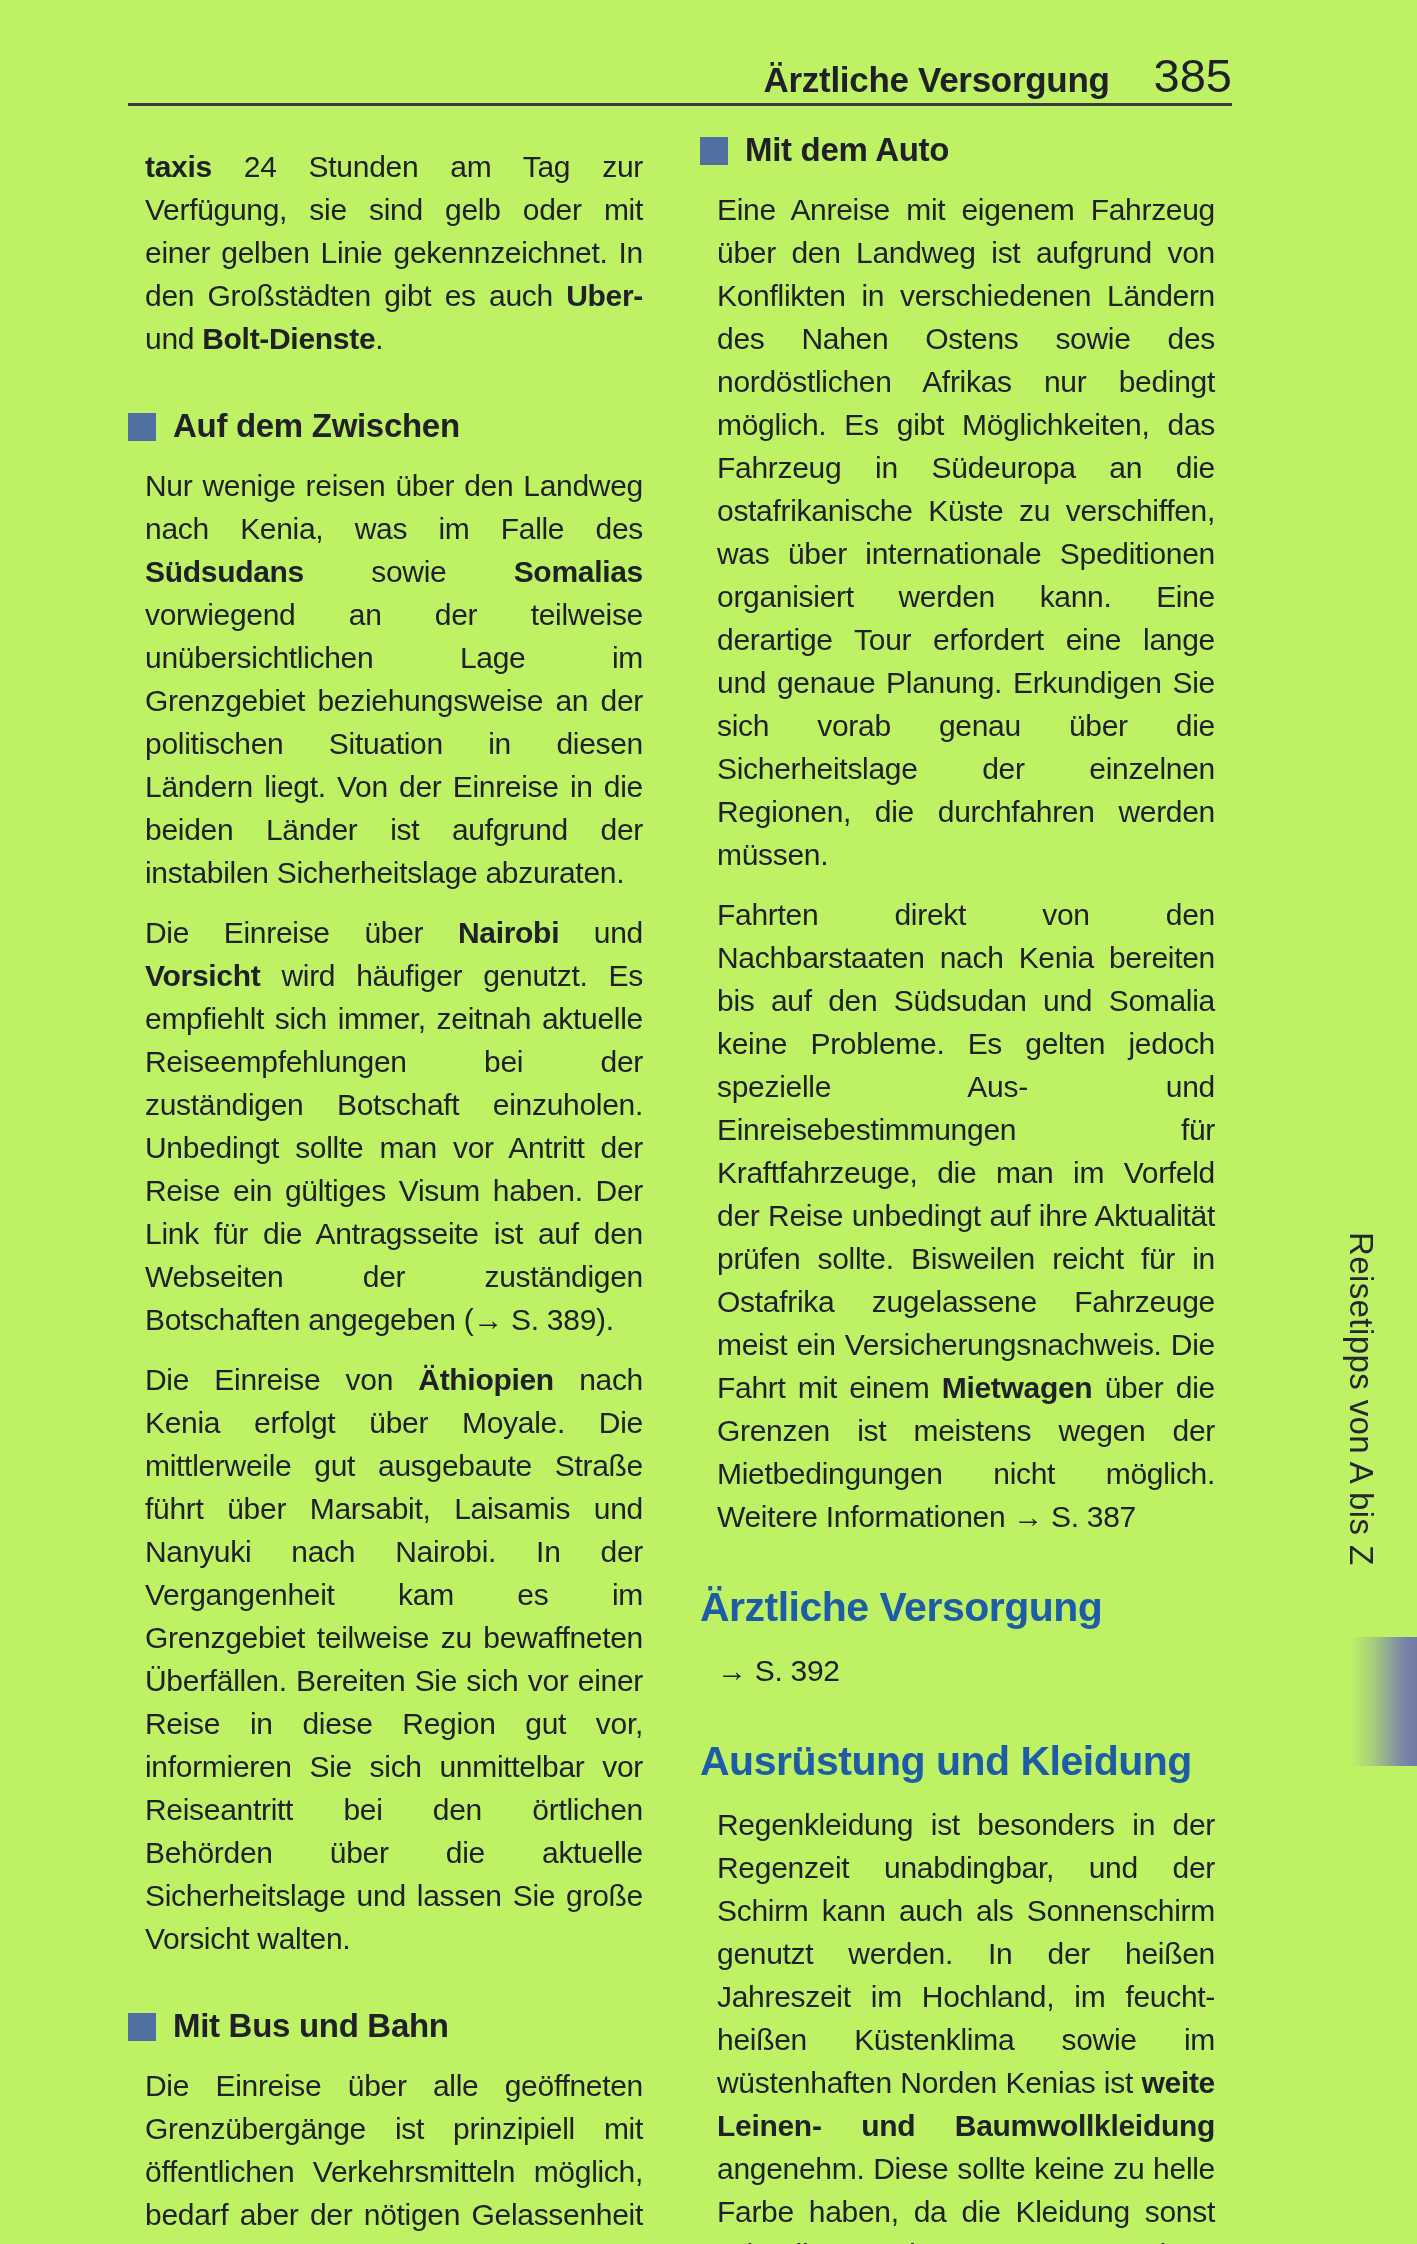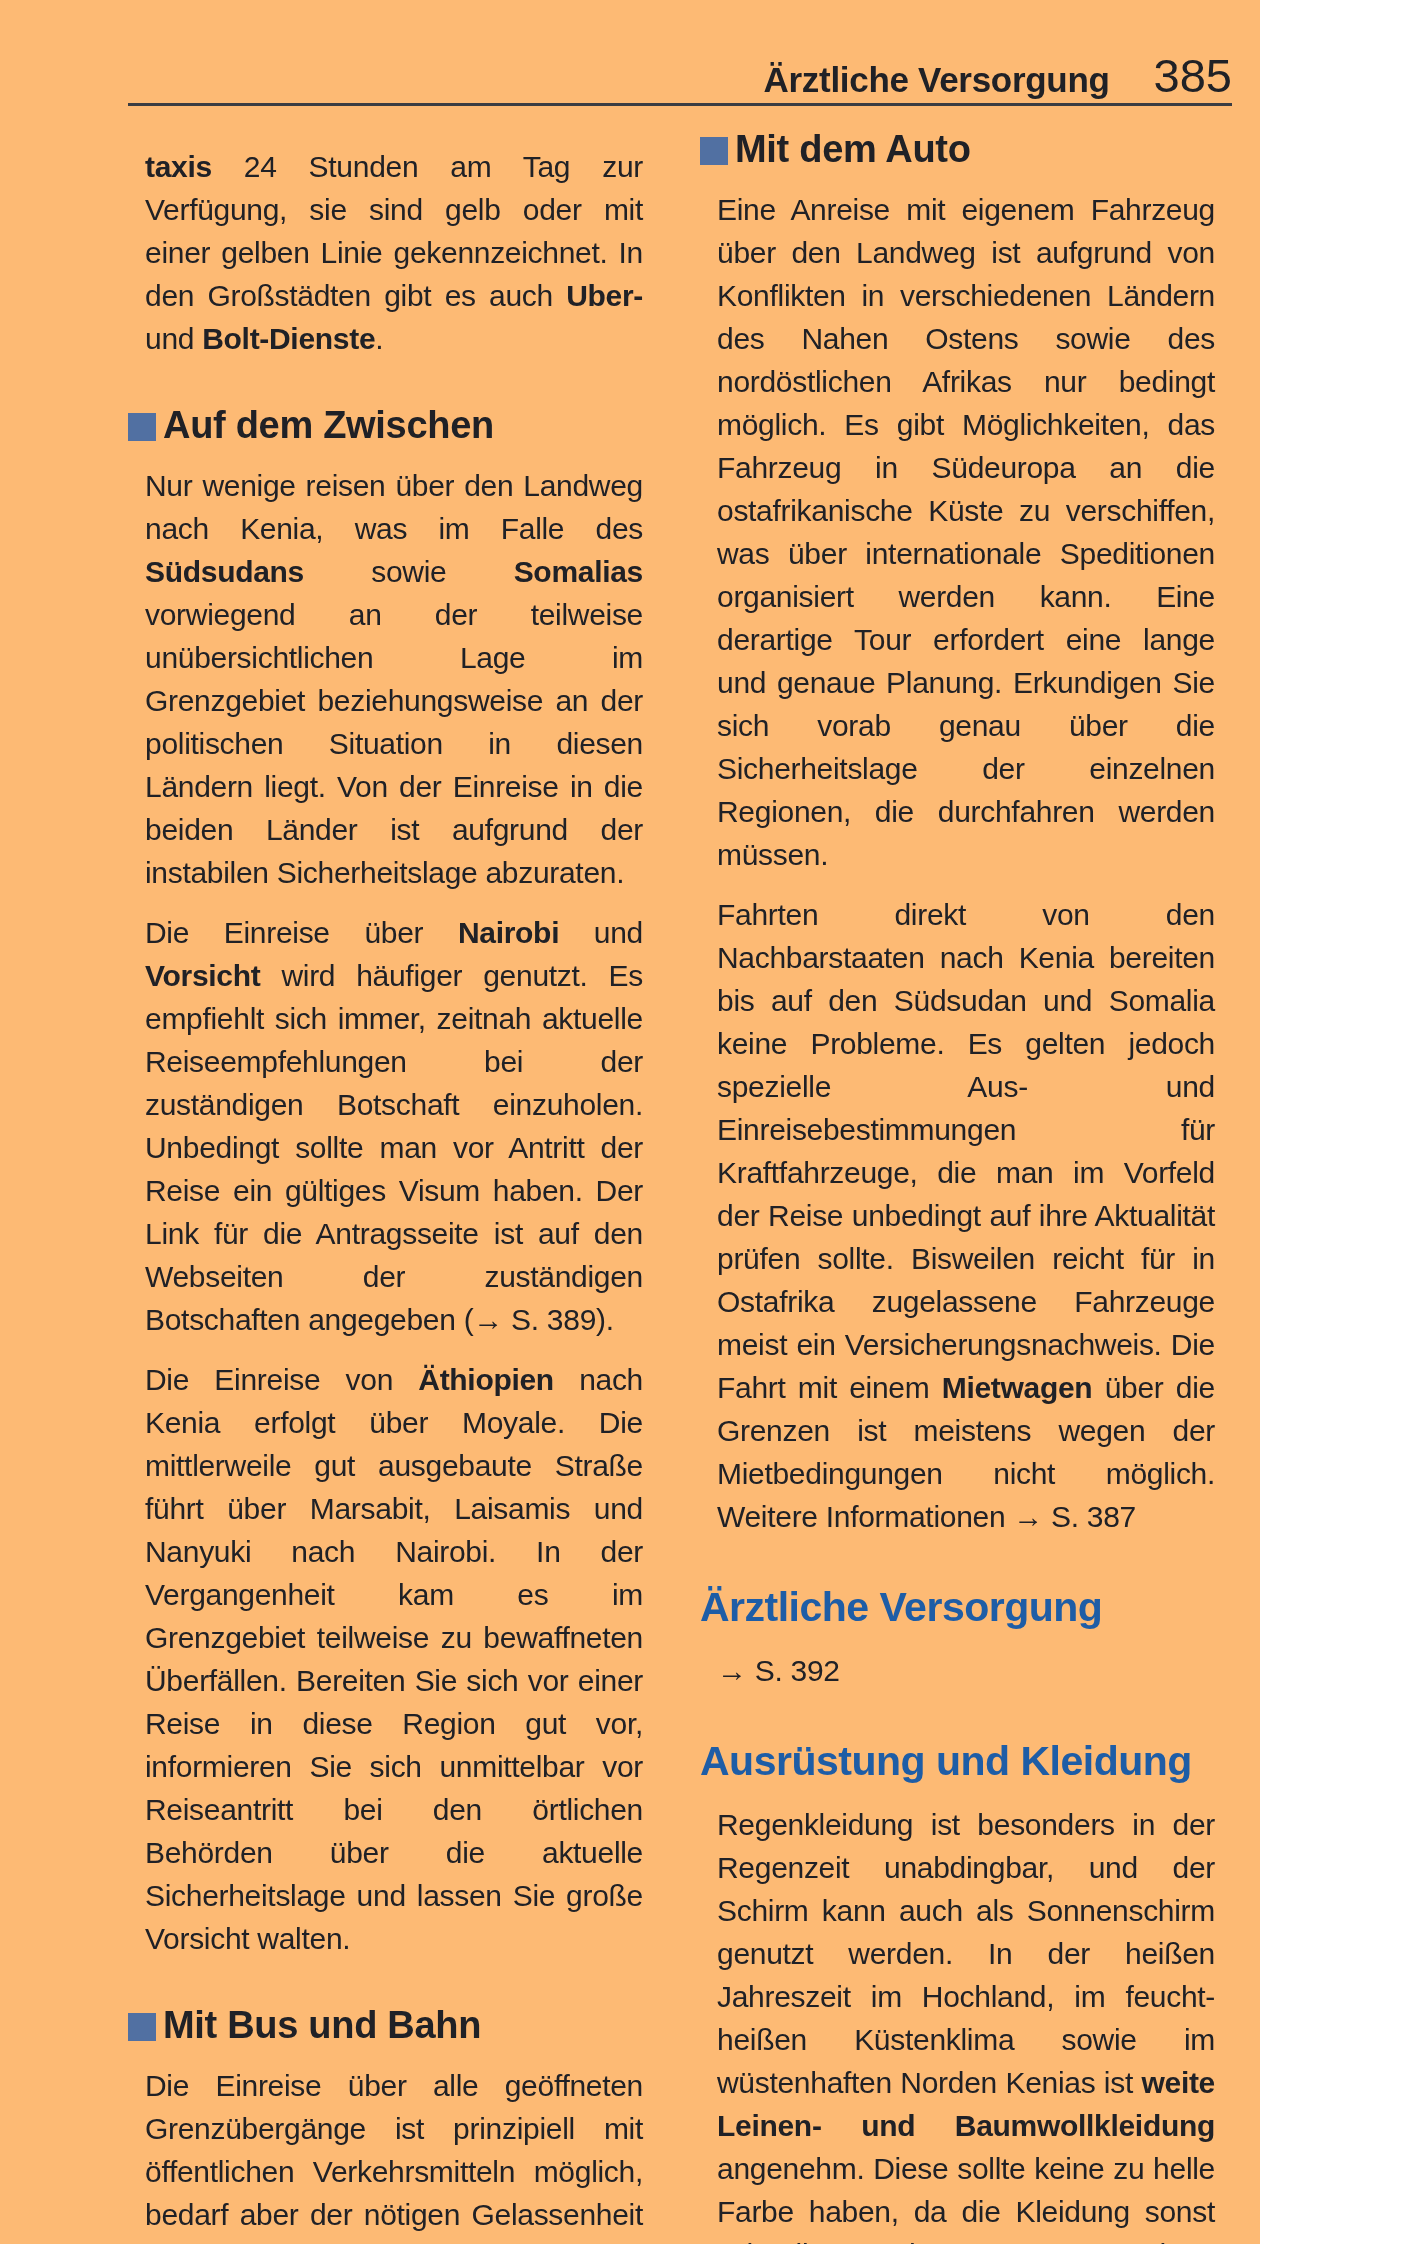--- a/index.html
+++ b/index.html
@@ -1,19 +1,19 @@
 <!DOCTYPE html>
 <html lang="de"><head>
 <meta charset="utf-8">
 <style>
   * { margin:0; padding:0; box-sizing:border-box; }
   html,body { width:1417px; }
   .page {
-    position:relative; width:1260px; height:2244px;
-    background:#fdba74; color:#202126; overflow:hidden;
+    position:relative; width:1417px; height:2244px;
+    background:#bef264; color:#202126; overflow:hidden;
     font-family:"Liberation Sans","DejaVu Sans",sans-serif;
   }
   .page-header {
     position:absolute; top:48px; left:128px; width:1104px;
     display:flex; justify-content:flex-end; align-items:baseline; gap:44px;
   }
   .running-head { font-size:35px; font-weight:700; letter-spacing:-0.3px; }
   .page-num    { font-size:47px; font-weight:400; }
   .header-rule { position:absolute; top:103px; left:128px; width:1104px; height:3px; background:#3b3d42; }
 
@@ -21,22 +21,22 @@
     position:absolute; top:128px; width:532px;
     font-size:30px; line-height:43px; letter-spacing:-0.3px;
     text-align:justify; hyphens:auto; -webkit-hyphens:auto;
   }
   .col-left  { left:128px; }
   .col-right { left:700px; }
   .col p { margin:17px; }
   b { font-weight:700; }
 
   .section-head {
-    display:flex; align-items:center; gap:7px;
-    margin-top:44px; font-size:38px; font-weight:700; line-height:43px;
+    display:flex; align-items:center; gap:17px;
+    margin-top:44px; font-size:33px; font-weight:700; line-height:43px;
     text-align:left; letter-spacing:-0.3px;
   }
   .section-head.first { margin-top:0; }
   .bullet { flex:0 0 auto; width:28px; height:28px; background:#5170a2; margin-top:2px; }
 
   .topic-head {
     margin-top:44px; font-size:41px; line-height:50px; font-weight:700;
     color:#1e5da6; text-align:left; letter-spacing:-0.5px;
   }
   .xref { text-align:left; margin-top:2px; }

